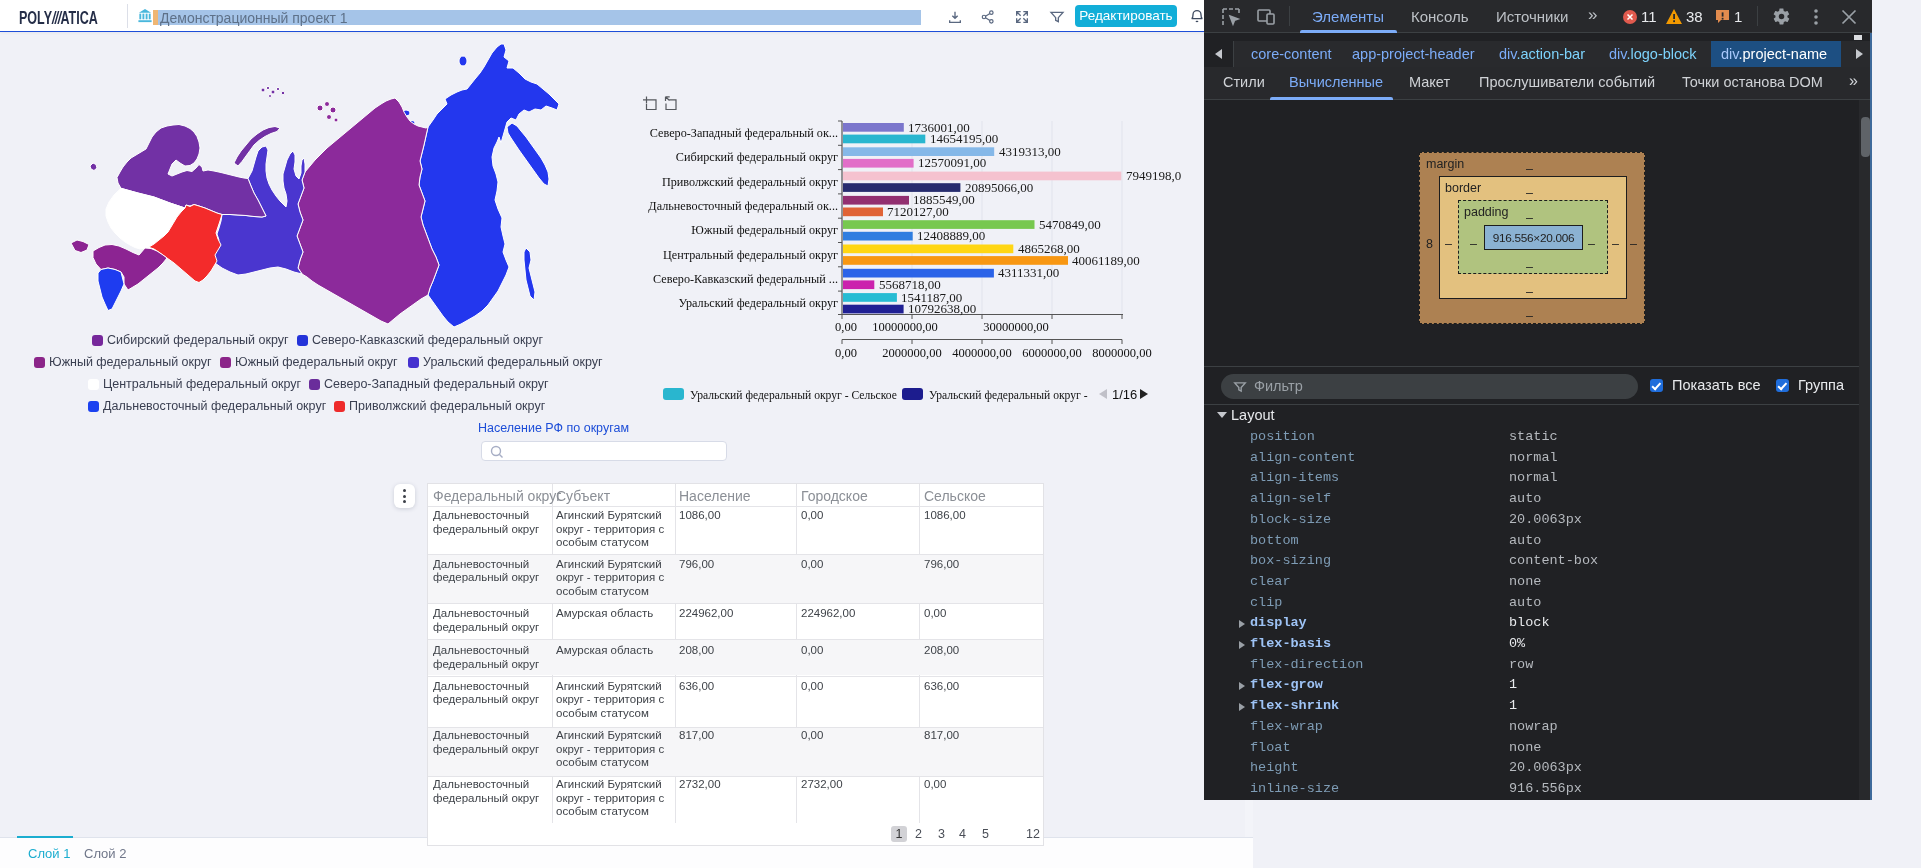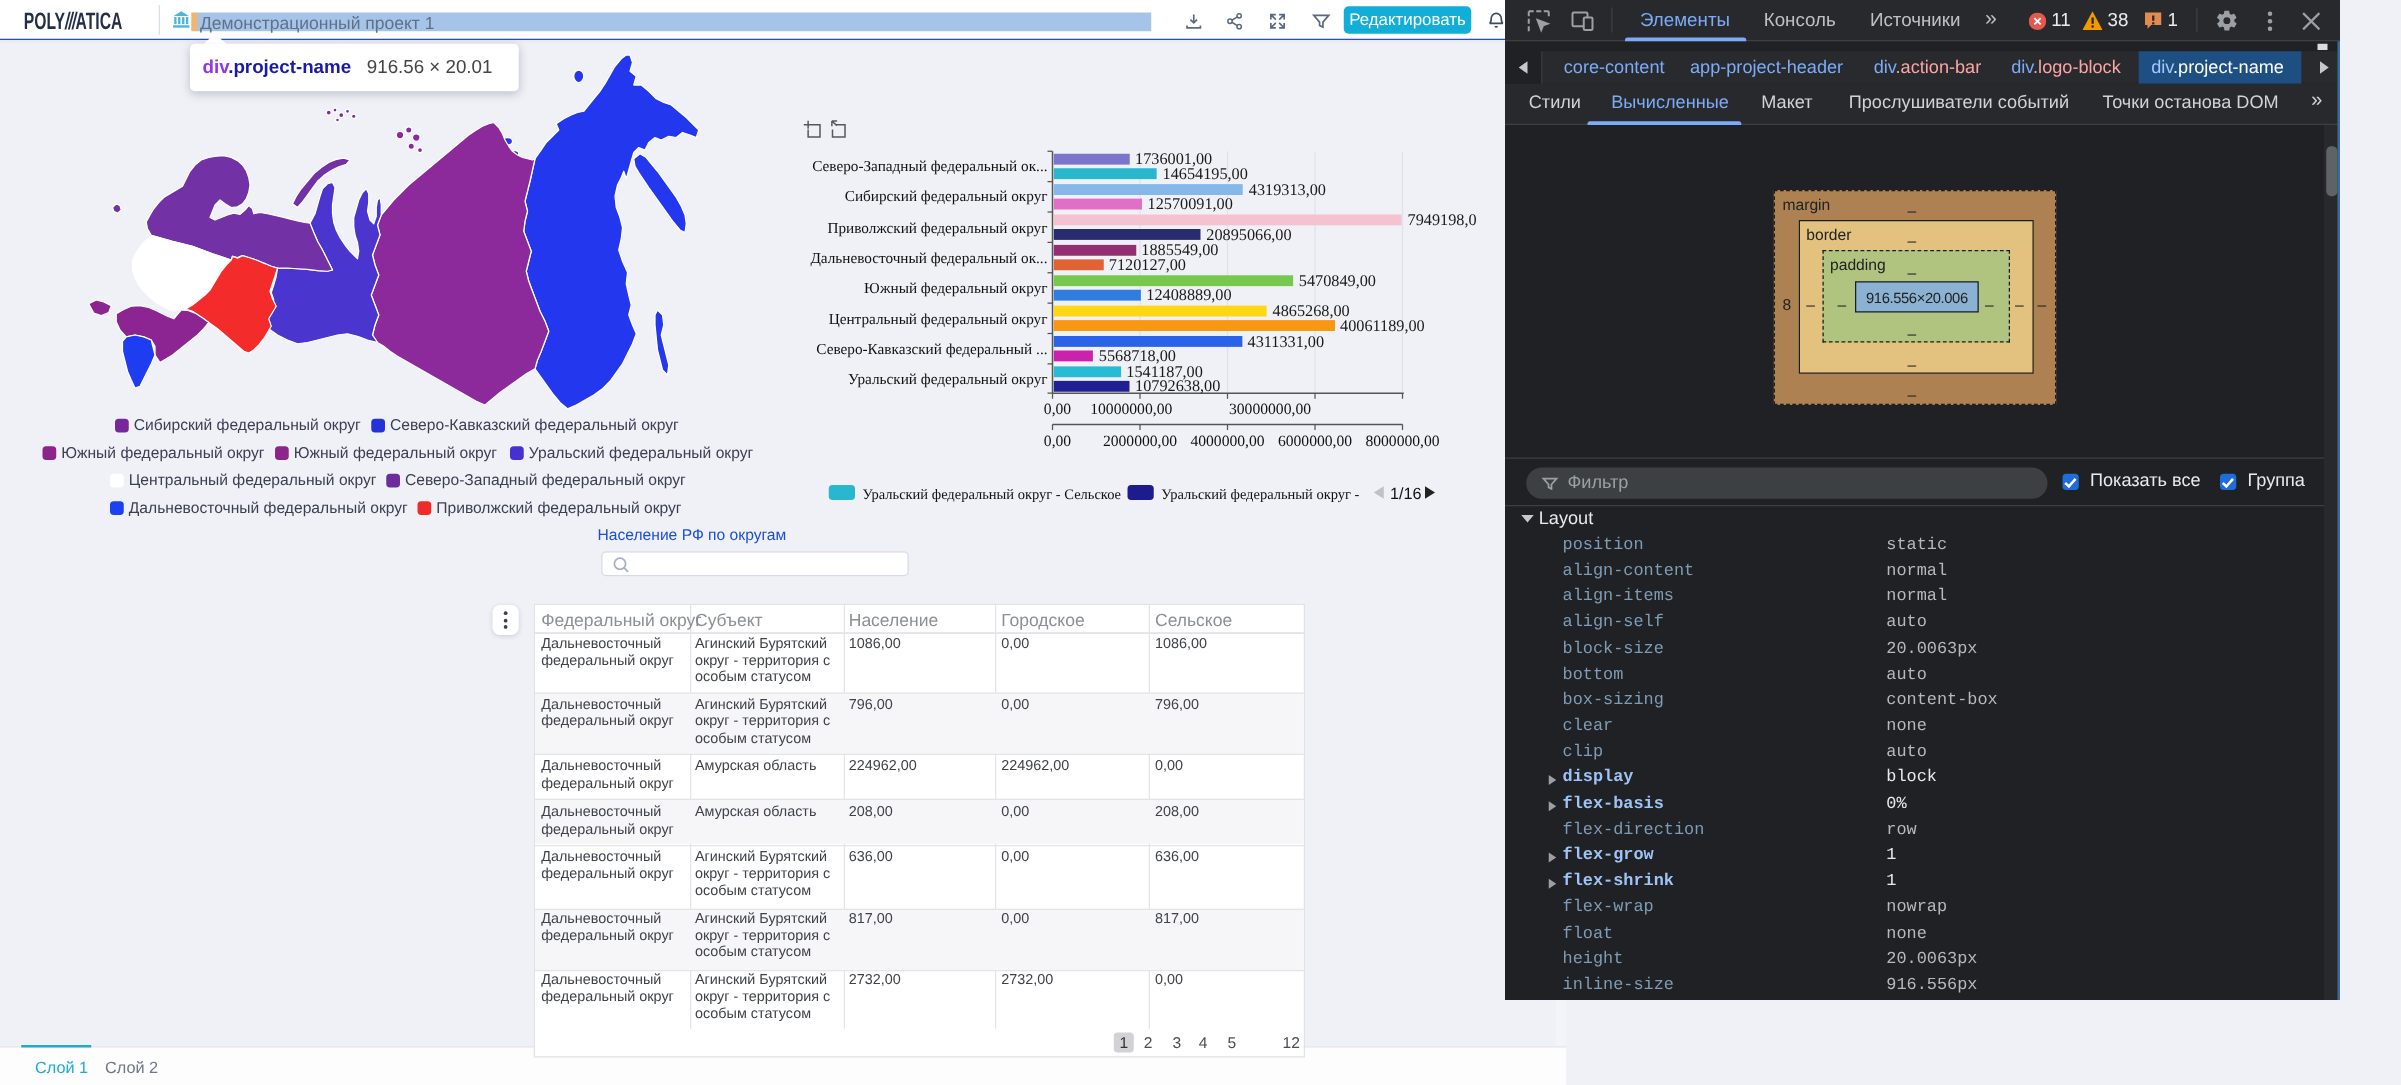--- a/index.html
+++ b/index.html
@@ -26,21 +26,21 @@
 #tabbar{position:absolute;left:0;top:837px;width:1253px;height:31px;background:#fdfdfe;border-top:1px solid #dfe3ec}
 #tab-ul{position:absolute;left:17px;top:835.5px;width:56px;height:2px;background:#1badcf}
 .ttab{position:absolute;top:846px;font-size:13px}
 #ttip{position:absolute;left:152px;top:35px;width:263px;height:38px;background:#fff;border-radius:4px;box-shadow:0 2px 8px rgba(30,40,60,.25);z-index:30}
 #ttip .caret{position:absolute;left:11px;top:-8px;width:0;height:0;border-left:9px solid transparent;border-right:9px solid transparent;border-bottom:8px solid #fff}
 #ttip .txt{position:absolute;left:10px;top:10px;font-size:15px;white-space:nowrap}
 </style></head><body>
 <div id="app">
 <style>
 .bc{top:46px;font-size:14.5px;color:#7cacf8;white-space:nowrap}
-.bc .cls{color:#fca5a5}
+.bc .cls{color:#7dd3fc}
 .st{top:74px;font-size:14.5px;color:#d0d3d7;white-space:nowrap}
 .bmt{font-family:"Liberation Sans",sans-serif;font-size:12.5px;color:#222}
 .cb{top:379px;width:13px;height:13px;background:#1f6ddb;border-radius:3px}
 .cb::after{content:"";position:absolute;left:4.2px;top:1.5px;width:3px;height:6.5px;border:solid #fff;border-width:0 2px 2px 0;transform:rotate(42deg)}
 .cbl{top:377px;font-size:14.5px;color:#e8eaed}
 .pn,.pv{font-family:"Liberation Mono",monospace;font-size:13.5px;white-space:nowrap}
 .pn{color:#7e9cb5}.pv{color:#b5b9be}
 .pb{color:#9ec3f5;font-weight:bold}.pvb{color:#e8eaed;font-weight:normal}
 .th{font-size:14px;color:#8b8f96;white-space:nowrap}
 .tc{font-size:11.5px;color:#3f4349;line-height:13.6px}
@@ -324,24 +324,20 @@
 <div class="abs pag" style="left:938px;top:827px">3</div>
 <div class="abs pag" style="left:959px;top:827px">4</div>
 <div class="abs pag" style="left:982px;top:827px">5</div>
 <div class="abs pag" style="left:1026px;top:827px">12</div>
 
 <div id="tabbar"></div>
 <div id="tab-ul"></div>
 <span class="ttab" style="left:28px;color:#1badcf">Слой 1</span>
 <span class="ttab" style="left:84px;color:#6f7689">Слой 2</span>
 
-<div id="ttip">
-      <div class="caret"></div>
-      <div class="txt"><b><span style="color:#9334e6">div</span><span style="color:#1a1aa6">.project-name</span></b><span style="color:#454545">&nbsp;&nbsp; 916.56 × 20.01</span></div>
-    </div>
 </div>
 
 <div id="dt" style="position:absolute;left:1204px;top:0;width:668px;height:800px;background:#202124;color:#bdc1c6;overflow:hidden">
  <div class="abs" style="left:0;top:0;width:668px;height:33px;background:#28292c;border-bottom:1px solid #3c4043"></div>
  <svg class="abs" style="left:17px;top:7px" width="20" height="20" viewBox="0 0 20 20">
       <g stroke="#9aa0a6" fill="none" stroke-width="1.6">
         <path d="M2,2 h4 M8,2 h4 M14,2 h4 M2,2 v4 M2,8 v4 M2,14 v4 M18,2 v4"></path>
         <path d="M9,9 l8,3 -3.5,1.2 L12,17 Z" fill="#9aa0a6"></path>
       </g>
     </svg>

